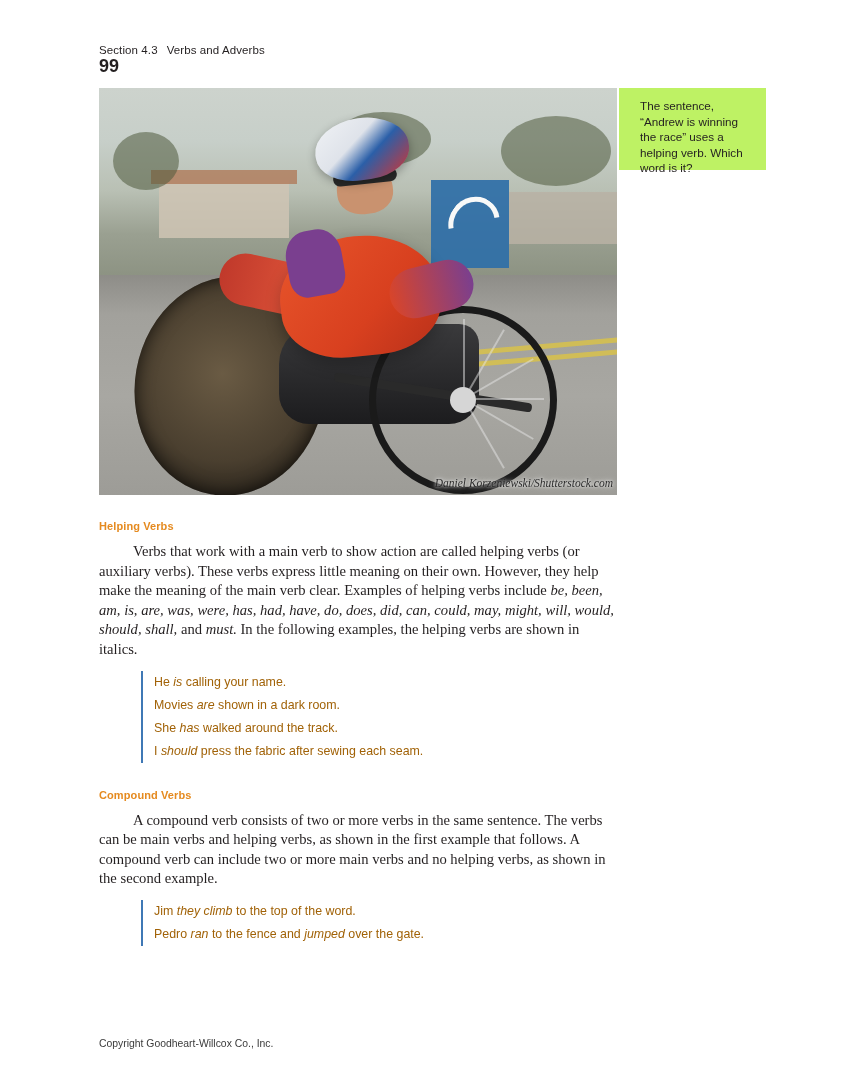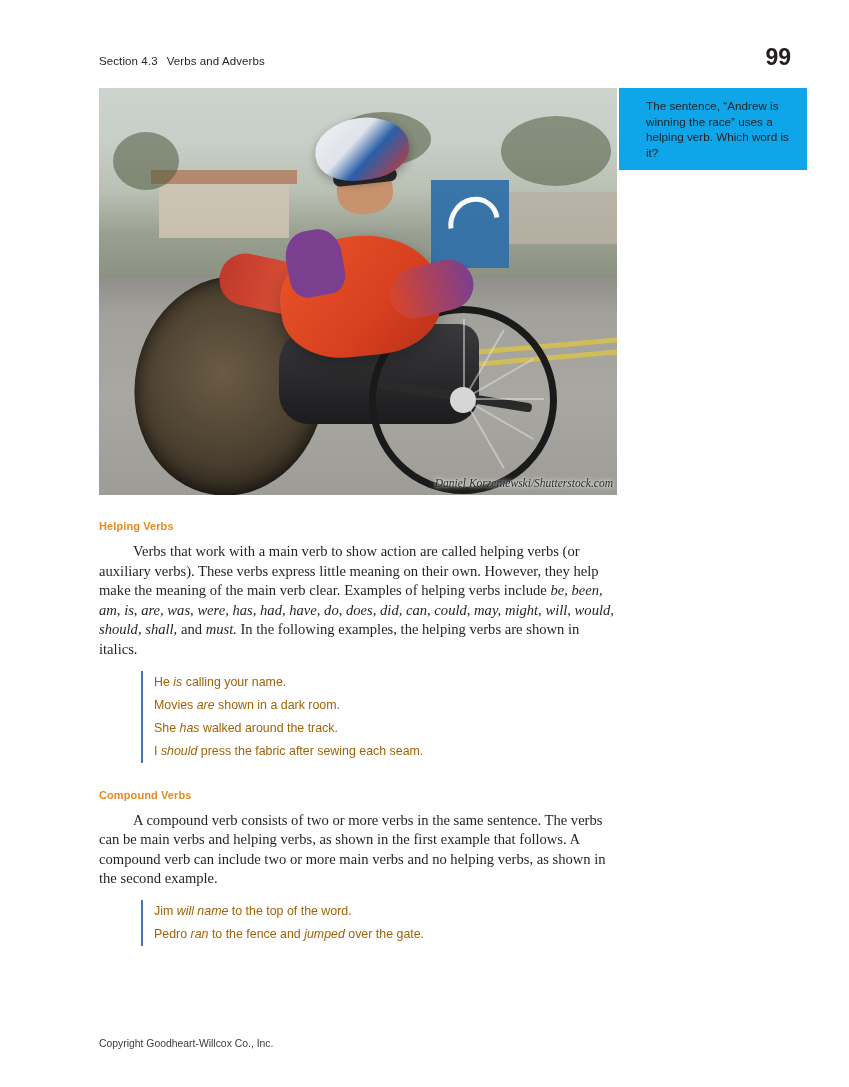--- a/index.html
+++ b/index.html
@@ -22,50 +22,51 @@
 
   
   .header {
     position: absolute;
     top: 44px;
     left: 99px;
     right: 58px;
     display: flex;
     align-items: baseline;
     justify-content: space-between;
+    flex-direction: column;
   }
   .header-left {
     font-family: "Liberation Sans", sans-serif;
     font-size: 11.5px;
     color: #231f20;
     letter-spacing: 0.1px;
   }
   .header-left .sec-num {
     font-weight: normal;
   }
   .header-left .sec-title {
     margin-left: 9px;
   }
   .page-number {
     font-family: "Liberation Sans", sans-serif;
-    font-size: 23px;
+    font-size: 18px;
     font-weight: bold;
     color: #231f20;
   }
 
   
   .callout {
     position: absolute;
     top: 88px;
     left: 619px;
-    width: 188px;
+    width: 147px;
     height: 82px;
-    background: #0ea5e9;
+    background: #bef264;
     box-sizing: border-box;
-    padding: 10px 12px 0 27px;
+    padding: 10px 12px 0 21px;
   }
   .callout-text {
     font-family: "Liberation Sans", sans-serif;
     font-size: 11.7px;
     line-height: 15.6px;
     color: #231f20;
   }
 
   
   .photo {
@@ -372,21 +373,21 @@
       <div class="ex"><span>Movies </span><em>are</em><span> shown in a dark room.</span></div>
       <div class="ex"><span>She </span><em>has</em><span> walked around the track.</span></div>
       <div class="ex"><span>I </span><em>should</em><span> press the fabric after sewing each seam.</span></div>
     </div>
 
     <h2 class="section-head second">Compound Verbs</h2>
 
     <p class="body indent">A compound verb consists of two or more verbs in the same sentence. The verbs can be main verbs and helping verbs, as shown in the first example that follows. A compound verb can include two or more main verbs and no helping verbs, as shown in the second example.</p>
 
     <div class="examples">
-      <div class="ex"><span>Jim </span><em>will name</em><span> to the top of the word.</span></div>
+      <div class="ex"><span>Jim </span><em>they climb</em><span> to the top of the word.</span></div>
       <div class="ex"><span>Pedro </span><em>ran</em><span> to the fence and </span><em>jumped</em><span> over the gate.</span></div>
     </div>
 
   </div>
 
   <div class="footer">Copyright Goodheart-Willcox Co., Inc.</div>
 
 </div>
 
 </body></html>

